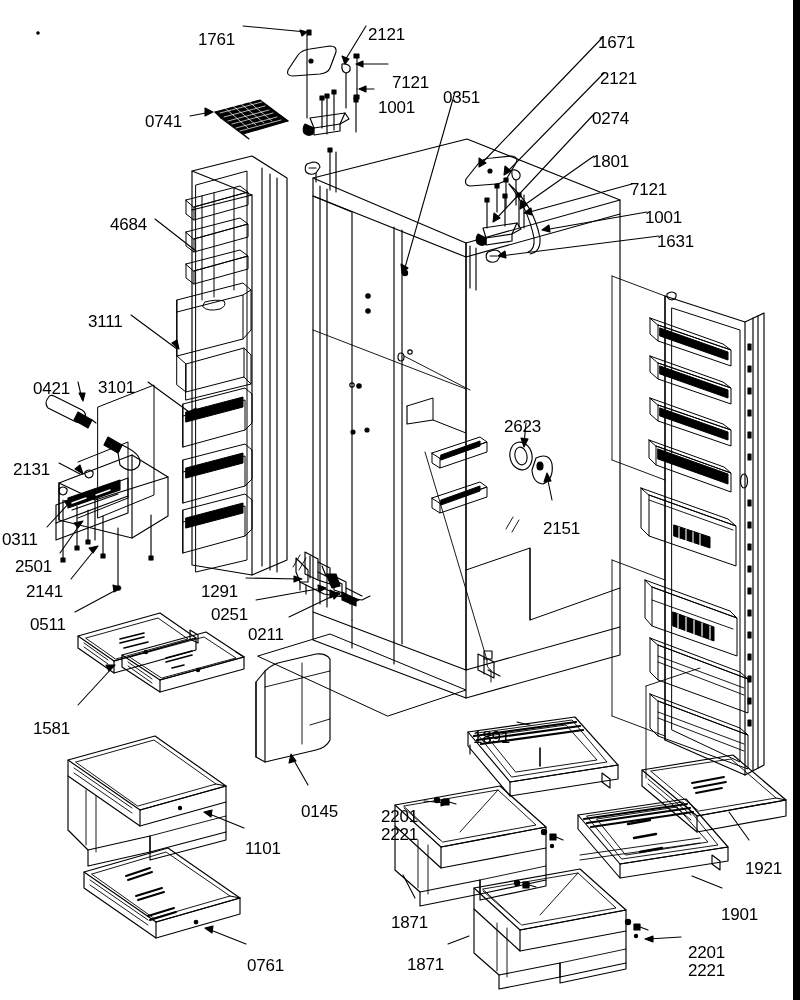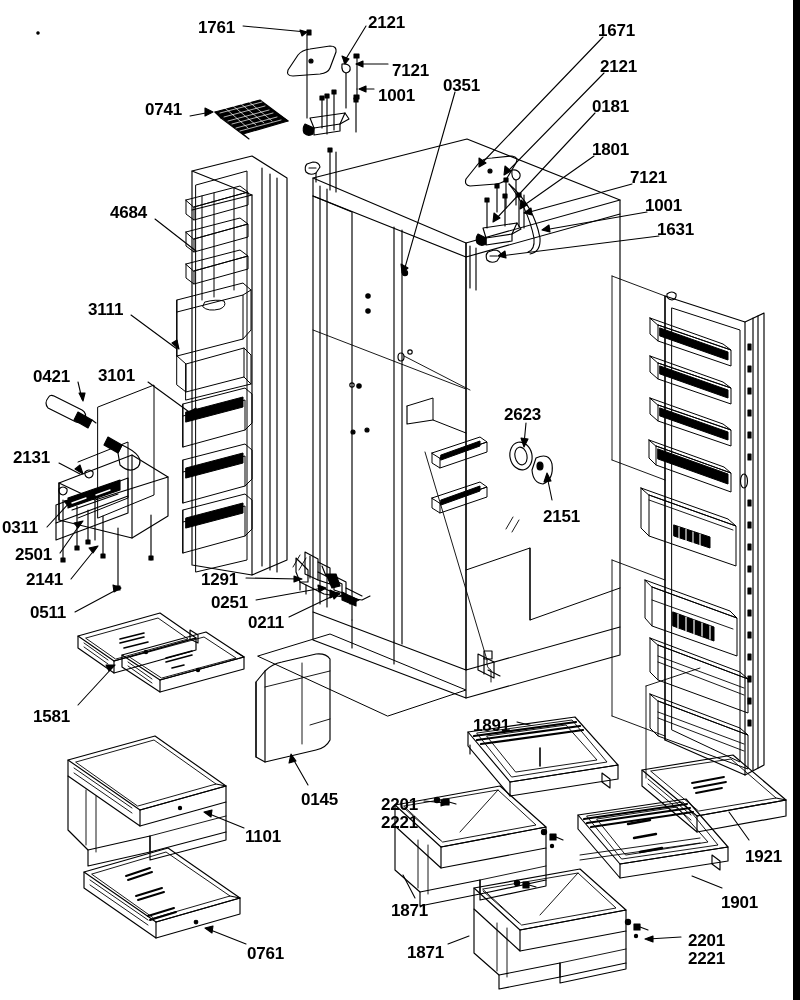--- a/index.html
+++ b/index.html
@@ -1,22 +1,22 @@
 <!DOCTYPE html>
 <html><head>
 <meta charset="utf-8">
 <style>
   html,body{margin:0;padding:0;background:#ffffff;}
   body{width:800px;height:1000px;overflow:hidden;
        font-family:"Liberation Sans",sans-serif;}
   #stage{position:relative;width:800px;height:1000px;background:#fff;}
   #stage svg{position:absolute;left:0;top:0;}
   .lbl{position:absolute;font-family:"Liberation Sans",sans-serif;
-       font-weight:bold;font-size:17px;color:#000;letter-spacing:-0.2px;
-       white-space:nowrap;line-height:19px;}
+       font-weight:normal;font-size:17px;color:#000;letter-spacing:-0.2px;
+       white-space:nowrap;line-height:19px;margin-top:12px;}
   .rborder{position:absolute;right:0;top:0;width:7px;height:1000px;background:#000;}
 </style>
 </head>
 <body>
 
 <div id="stage">
 
 <svg width="800" height="1000" viewBox="0 0 800 1000">
   <g fill="none" stroke="#000" stroke-width="1.15" stroke-linejoin="round" stroke-linecap="round">
 
@@ -653,21 +653,21 @@
   </g>
 </svg>
 
 <div class="lbl" style="left:198px;top:18px">1761</div>
 <div class="lbl" style="left:368px;top:13px">2121</div>
 <div class="lbl" style="left:392px;top:61px">7121</div>
 <div class="lbl" style="left:378px;top:86px">1001</div>
 <div class="lbl" style="left:443px;top:76px">0351</div>
 <div class="lbl" style="left:598px;top:21px">1671</div>
 <div class="lbl" style="left:600px;top:57px">2121</div>
-<div class="lbl" style="left:592px;top:97px">0181</div>
+<div class="lbl" style="left:592px;top:97px">0274</div>
 <div class="lbl" style="left:592px;top:140px">1801</div>
 <div class="lbl" style="left:630px;top:168px">7121</div>
 <div class="lbl" style="left:645px;top:196px">1001</div>
 <div class="lbl" style="left:657px;top:220px">1631</div>
 <div class="lbl" style="left:145px;top:100px">0741</div>
 <div class="lbl" style="left:110px;top:203px">4684</div>
 <div class="lbl" style="left:88px;top:300px">3111</div>
 <div class="lbl" style="left:33px;top:367px">0421</div>
 <div class="lbl" style="left:98px;top:366px">3101</div>
 <div class="lbl" style="left:13px;top:448px">2131</div>

